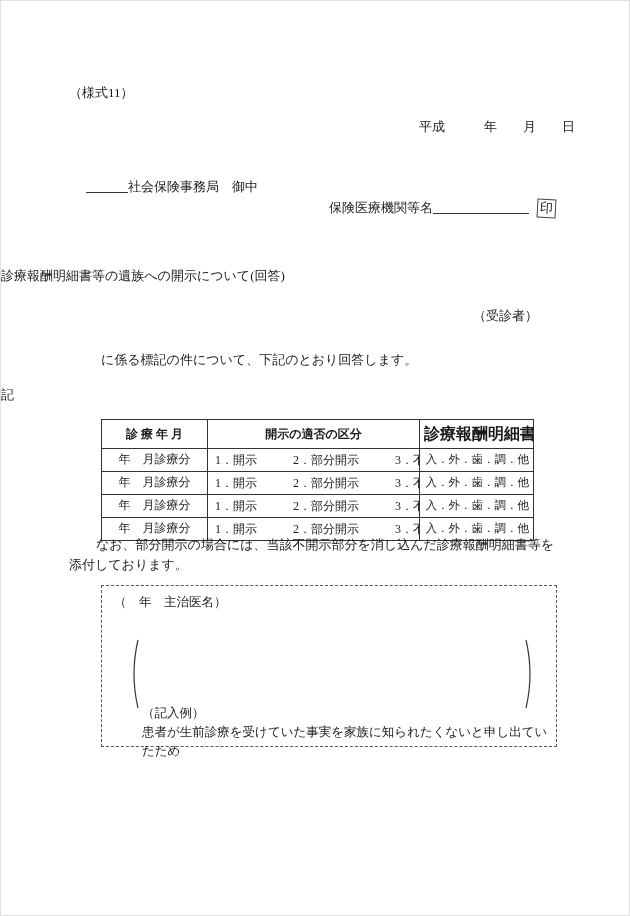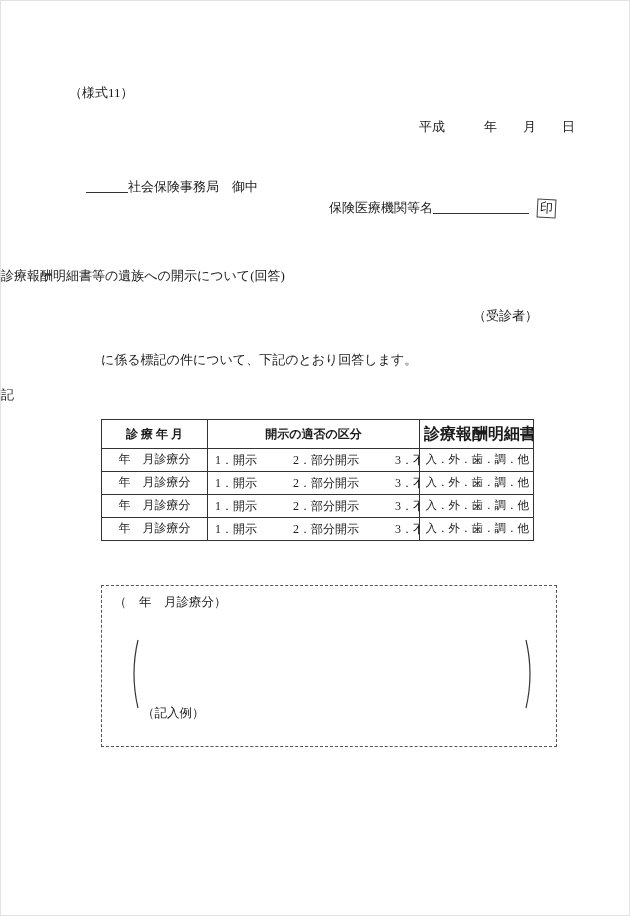--- a/index.html
+++ b/index.html
@@ -142,27 +142,29 @@
       <td class="cat">入．外．歯．調．他</td>
     </tr>
     <tr>
       <td class="month">年　月診療分</td>
       <td class="opts">1．開示　　　2．部分開示　　　3．不開示</td>
       <td class="cat">入．外．歯．調．他</td>
     </tr>
   </tbody>
     </table>
 
+  <div class="note">なお、部分開示の場合には、当該不開示部分を消し込んだ診療報酬明細書等を添付しております。</div>
 
   <div class="dash-box">
-    <div class="bx-line1">（　年　月診療分）</div>
+    <div class="bx-line1">（　年　主治医名）</div>
 
     <svg class="paren left" viewBox="0 0 12 72">
       <path d="M10 2 Q 2 36 10 70" fill="none" stroke="#333" stroke-width="1.2"></path>
     </svg>
     <svg class="paren right" viewBox="0 0 12 72">
       <path d="M2 2 Q 10 36 2 70" fill="none" stroke="#333" stroke-width="1.2"></path>
     </svg>
 
     <div class="bx-example-label">（記入例）</div>
+    <div class="bx-example-text">患者が生前診療を受けていた事実を家族に知られたくないと申し出ていたため</div>
   </div>
 
 </div>
 
 </body></html>

